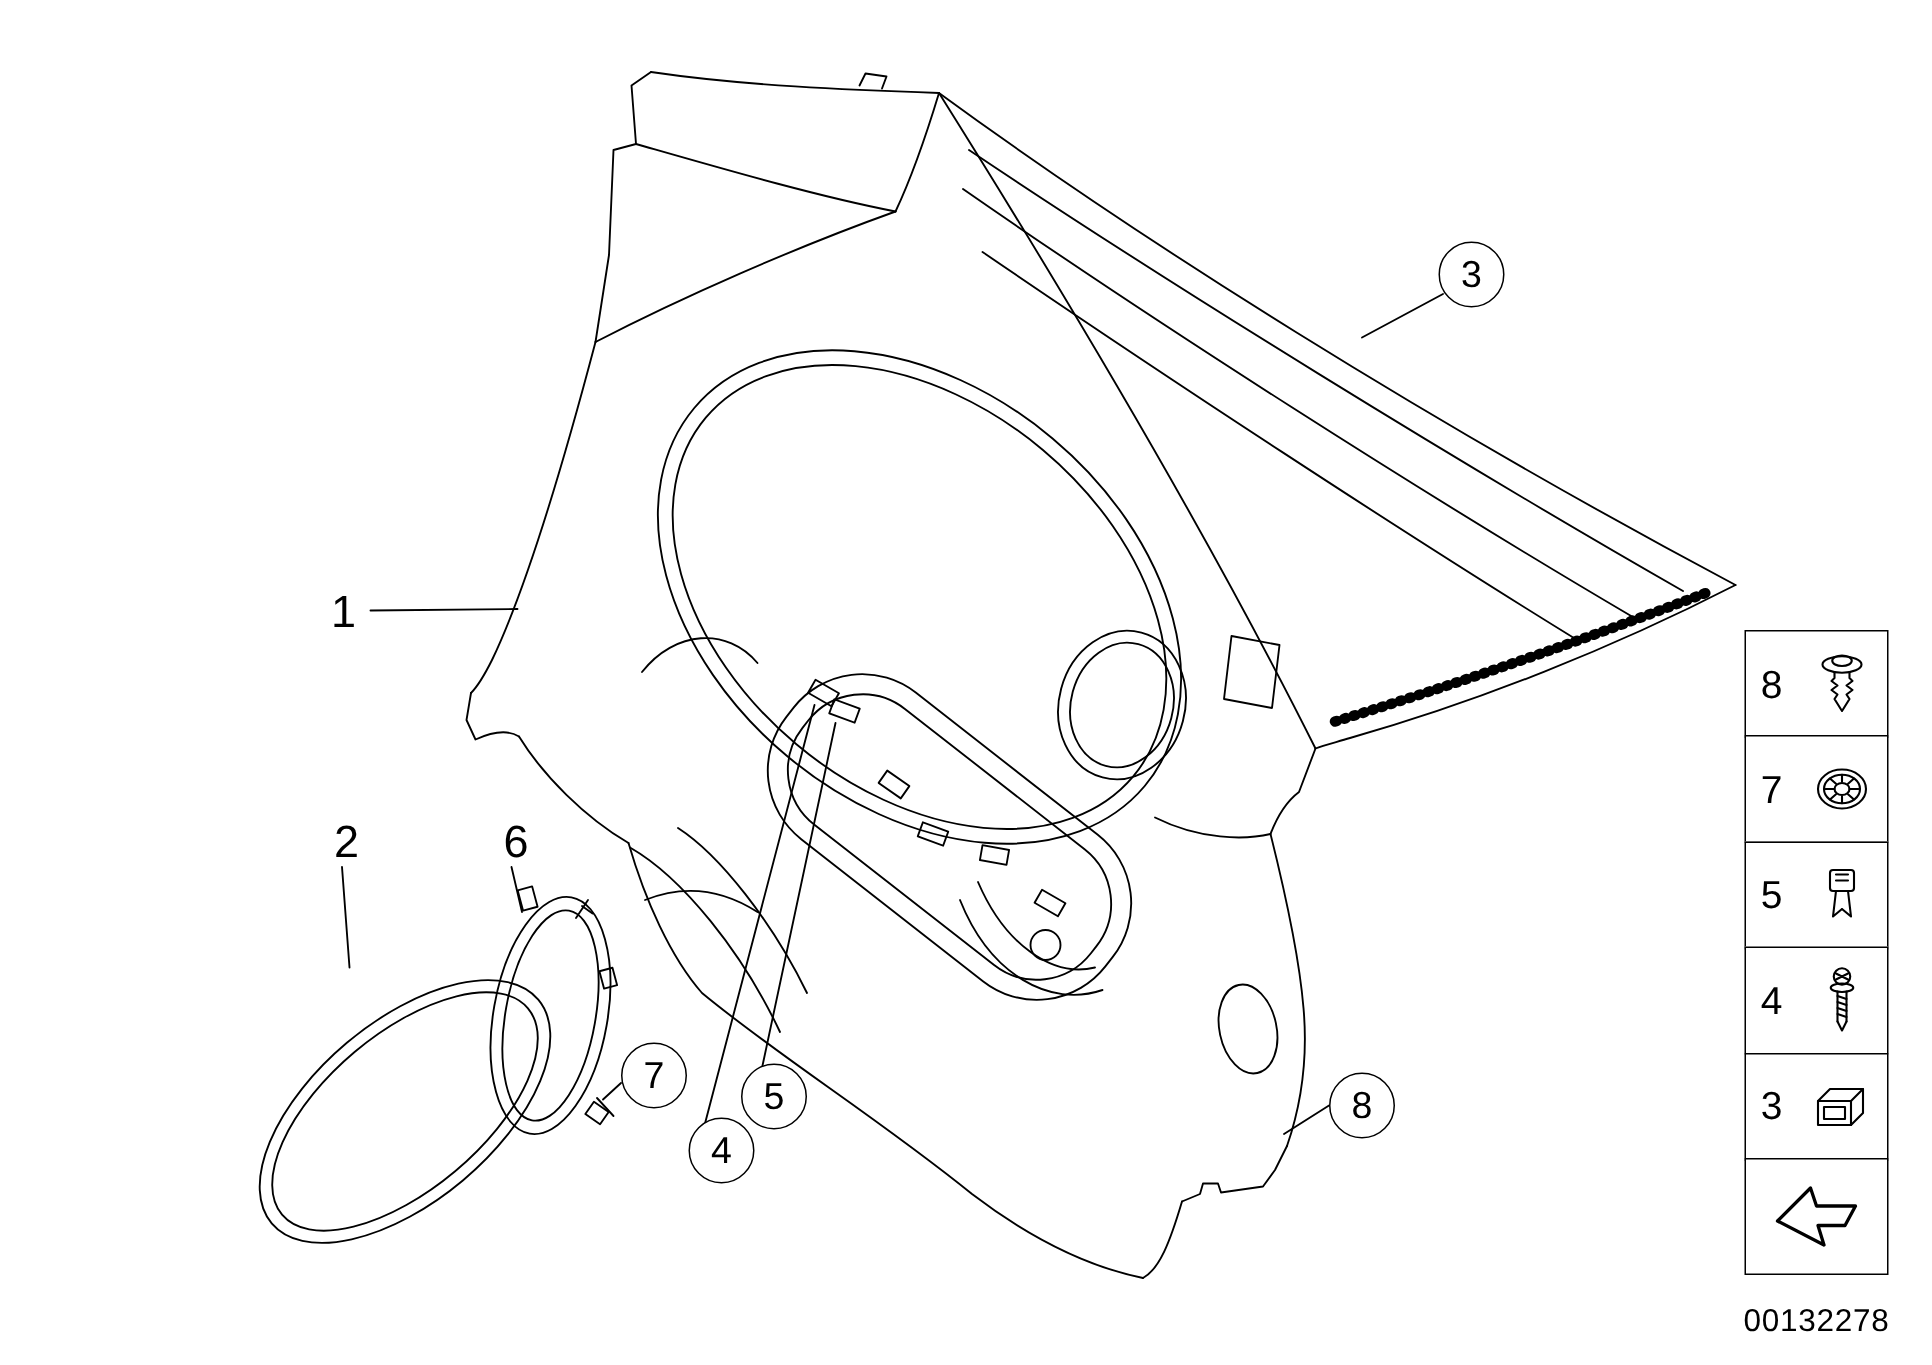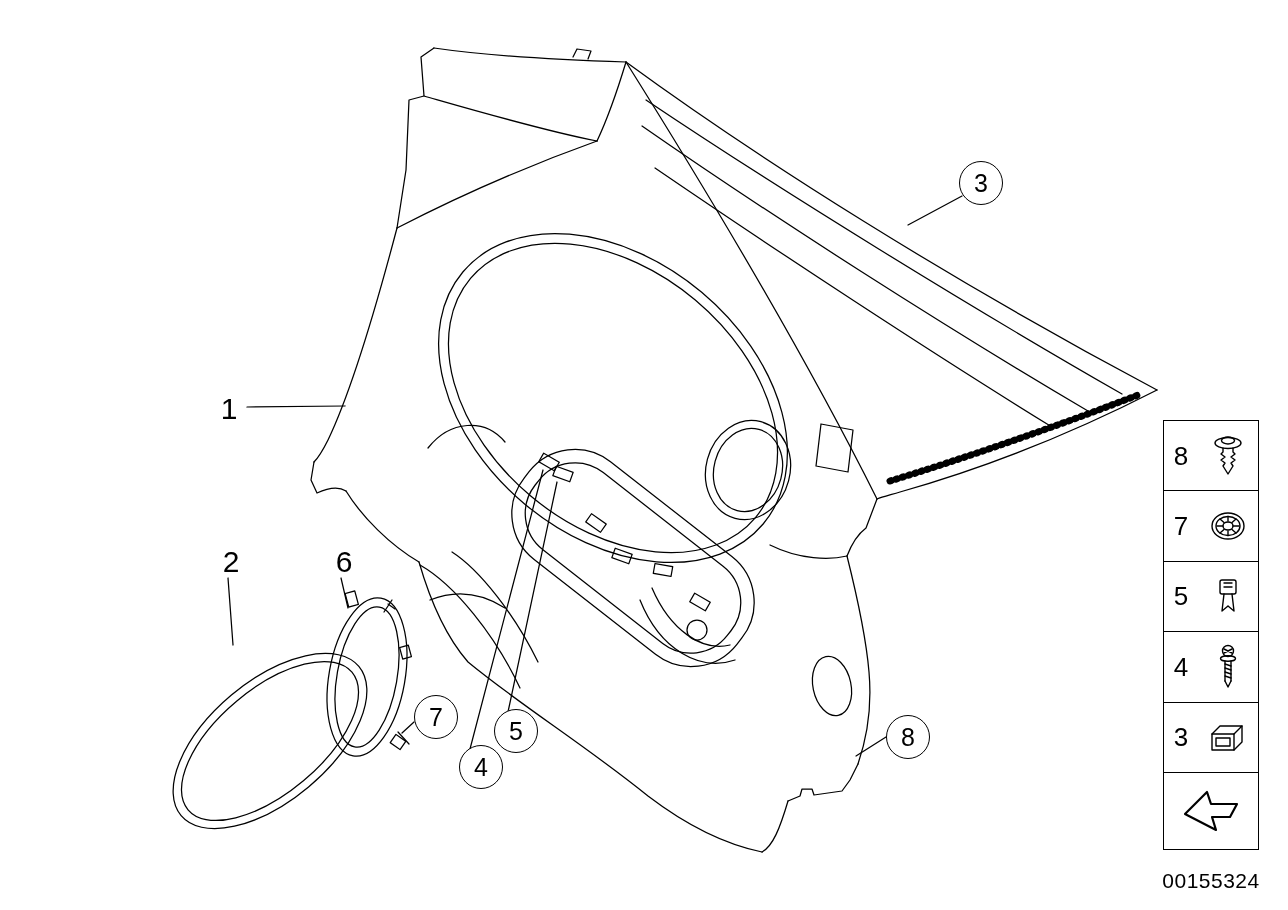--- a/index.html
+++ b/index.html
@@ -201,15 +201,15 @@
     <div class="legend-cell arrow-cell">
       <span class="legend-icon">
         <svg width="72" height="54" viewBox="0 0 72 54" fill="#ffffff" stroke="#000" stroke-width="2.2" stroke-linejoin="round">
           <path d="M10,30 L32,8 L36,20 L62,20 L55,33 L37,33 L41,46 Z"></path>
         </svg>
       </span>
     </div>
 
   </div>
 
-  <div class="part-number">00155324</div>
+  <div class="part-number">00132278</div>
 
 </div>
 
 </body></html>

